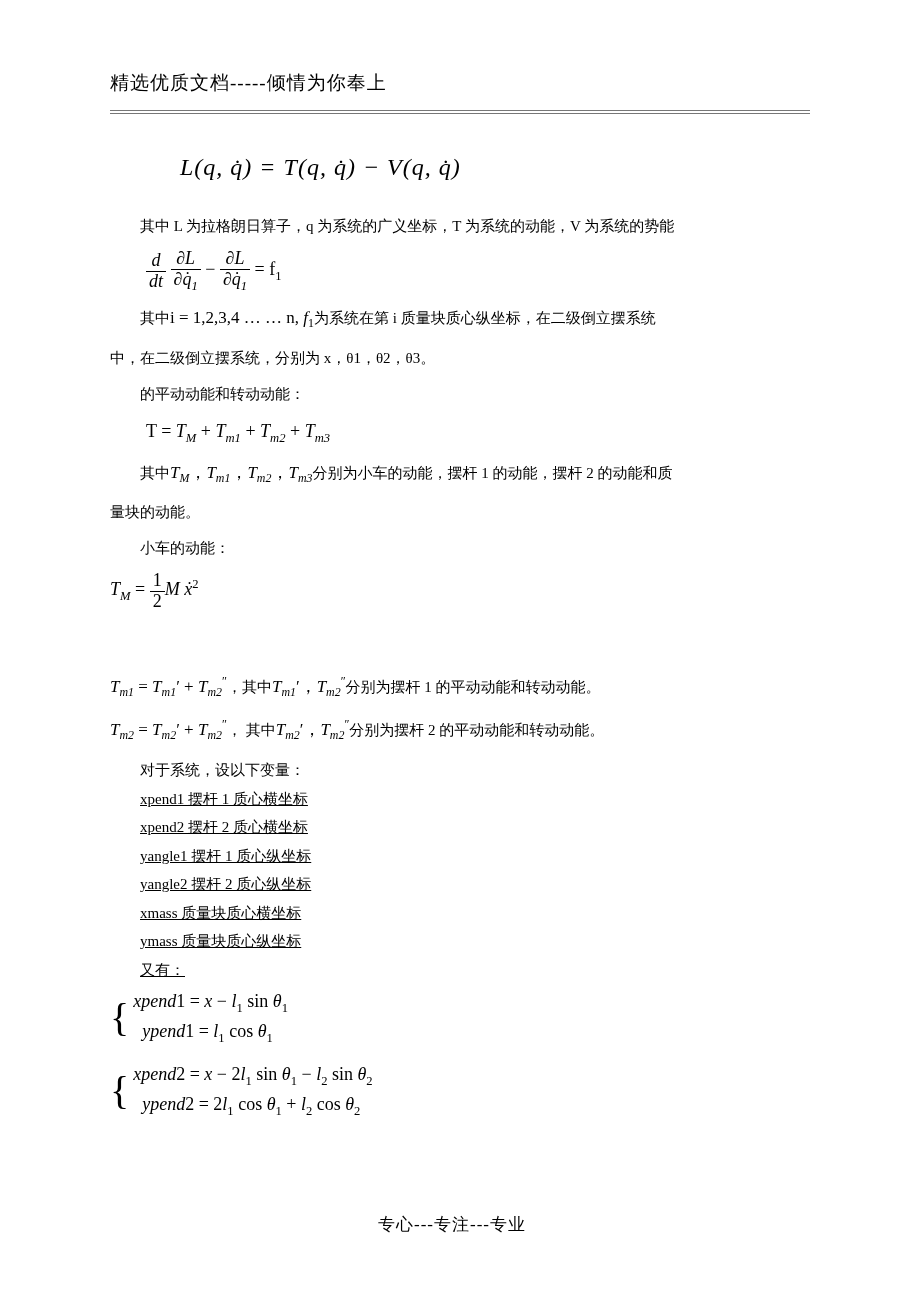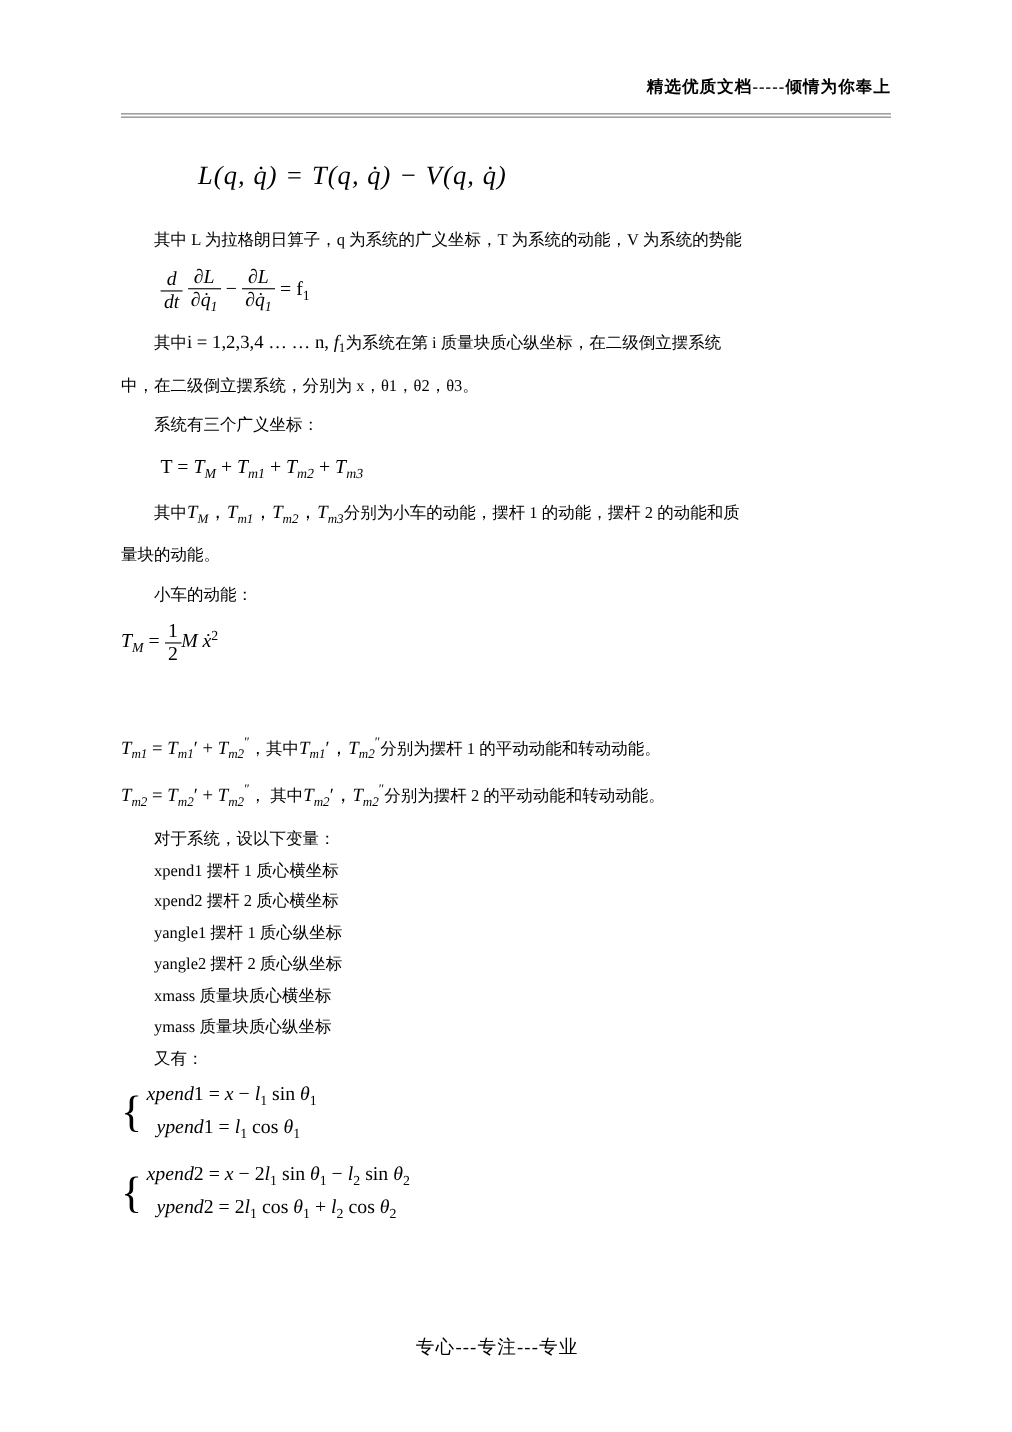--- a/index.html
+++ b/index.html
@@ -8,26 +8,25 @@
       height: 1302px;
       background: #fff;
       font-family: "SimSun", "宋体", serif;
       color: #000;
       position: relative;
     }
     .page {
       padding: 70px 110px 60px 110px;
     }
     .header {
-      text-align: right;
-      font-size: 15px;
+      text-align: left;
+      font-size: 19px;
       letter-spacing: 1px;
       padding-bottom: 8px;
       margin-bottom: 4px;
-      font-weight: bold;
     }
     .hr-single {
       border: none;
       border-top: 1px solid #777;
       margin-top: 6px;
     }
     .eq-large {
       font-family: "Times New Roman", serif;
       font-style: italic;
       font-size: 24px;
@@ -66,20 +65,21 @@
     .mix-text {
       font-size: 15px;
       line-height: 2.2;
       margin-top: 6px;
     }
     .mix-text .mth { font-family: "Cambria Math","Times New Roman",serif; font-size: 17px; text-align: right; }
     .var-list {
       font-size: 15px;
       line-height: 1.9;
       margin-left: 2em;
+      text-decoration: underline;
     }
     .brace-eq {
       display: flex;
       align-items: center;
       margin: 4px 0 14px 0;
       font-family: "Cambria Math","Times New Roman",serif;
       font-size: 18px;
     }
     .brace {
       font-size: 40px;
@@ -118,21 +118,21 @@
     <span class="frac"><span class="num it"><span>∂L</span></span><span class="den it"><span>∂q̇</span><span class="sub">1</span></span></span>
     <span>−</span>
     <span class="frac"><span class="num it"><span>∂L</span></span><span class="den it"><span>∂q̇</span><span class="sub">1</span></span></span>
     <span>= f</span><span class="sub">1</span>
   </div>
 
   <div class="mix-text indent">
     <span>其中</span><span class="mth">i = 1,2,3,4 … … n, <span class="it">f</span><span class="sub">1</span></span><span>为系统在第 i 质量块质心纵坐标，在二级倒立摆系统</span>
   </div>
   <div class="body-text">中，在二级倒立摆系统，分别为 x，θ1，θ2，θ3。</div>
-  <div class="body-text indent">系统有三个广义坐标：</div>
+  <div class="body-text indent">的平动动能和转动动能：</div>
 
   <div class="eq-line">
     T = <span class="it">T</span><span class="sub it">M</span> + <span class="it">T</span><span class="sub it">m1</span> + <span class="it">T</span><span class="sub it">m2</span> + <span class="it">T</span><span class="sub it">m3</span>
   </div>
 
   <div class="mix-text indent">
     <span>其中</span><span class="mth"><span class="it">T</span><span class="sub it">M</span>，<span class="it">T</span><span class="sub it">m1</span>，<span class="it">T</span><span class="sub it">m2</span>，<span class="it">T</span><span class="sub it">m3</span></span><span>分别为小车的动能，摆杆 1 的动能，摆杆 2 的动能和质</span>
   </div>
   <div class="body-text">量块的动能。</div>
   <div class="body-text indent">小车的动能：</div>

